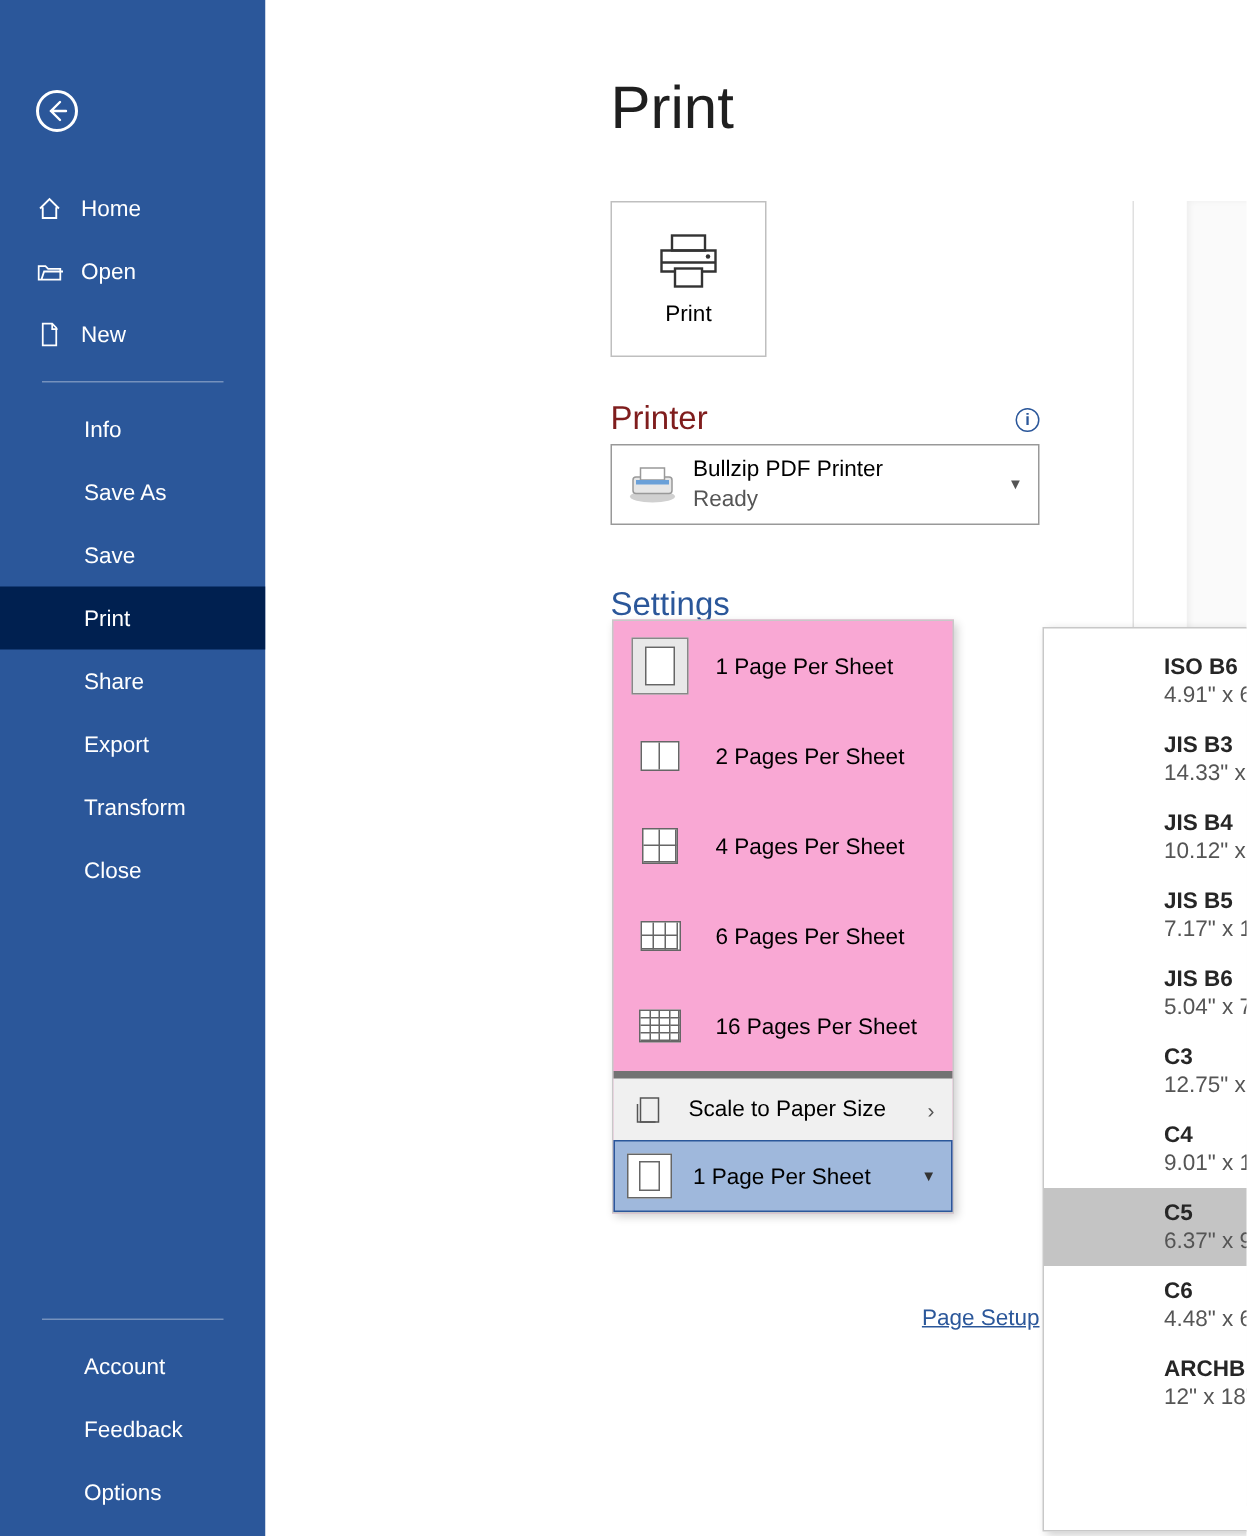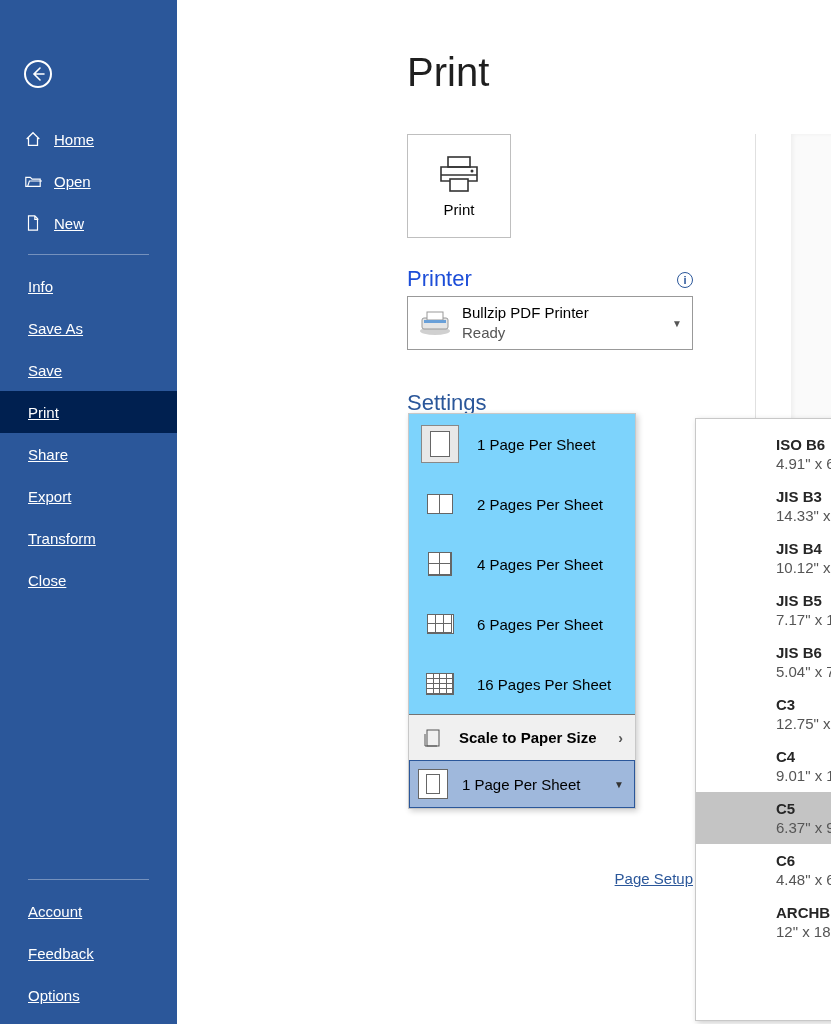--- a/index.html
+++ b/index.html
@@ -4,68 +4,68 @@
 <style>
   * { margin: 0; padding: 0; box-sizing: border-box; font-family: "Segoe UI", Arial, sans-serif; }
   html, body { width: 831px; height: 1024px; overflow: hidden; background: #fff; }
 
   .app { display: flex; width: 831px; height: 1024px; }
 
   
   .sidebar { width: 177px; background: #2b579a; color: #fff; flex-shrink: 0; display: flex; flex-direction: column; }
   .back-btn { width: 28px; height: 28px; border: 2px solid #fff; border-radius: 50%; margin: 60px 0 30px 24px; display: flex; align-items: center; justify-content: center; cursor: pointer; }
   .back-btn svg { width: 16px; height: 16px; }
-  .nav-item { display: flex; align-items: center; height: 42px; padding-left: 24px; font-size: 15px; cursor: pointer; text-decoration: underline; }
+  .nav-item { display: flex; align-items: center; height: 42px; padding-left: 24px; font-size: 15px; cursor: pointer; }
   .nav-item.with-icon svg { width: 18px; height: 18px; margin-right: 12px; }
-  .nav-item.no-icon { padding-left: 28px; }
+  .nav-item.no-icon { padding-left: 56px; }
   .nav-item.active { background: #002050; }
   .hr { border: none; border-top: 1px solid rgba(255,255,255,0.35); margin: 10px 28px 10px 28px; }
   .spacer { flex: 1; }
 
   
   .main { flex: 1; position: relative; background: #fff; }
   .page-title { font-size: 40px; font-weight: 300; color: #1f1f1f; margin: 50px 0 0 230px; position: absolute; left:0; top:0;}
   .main-inner { position: absolute; left: 230px; top: 134px; width: 400px; }
 
   .print-btn-box { width: 104px; height: 104px; border: 1px solid #bfbfbf; display: flex; flex-direction: column; align-items: center; justify-content: center; background:#fff; cursor:pointer;}
   .print-btn-box svg { width: 48px; height: 38px; }
   .print-btn-box .lbl { font-size: 15px; margin-top: 8px; }
 
   .copies-row { position: absolute; left: 354px; top: 141px; display: flex; align-items: center; gap: 8px; font-size: 15px;}
   .spinner { display:flex; border:1px solid #999; height:28px; width:80px; background:#fff;}
   .spinner input { border:none; width:60px; padding-left:6px; font-size:15px; outline:none;}
   .spinner .arrows { display:flex; flex-direction:column; justify-content:center; font-size:7px; line-height:8px; color:#555; cursor:pointer; padding-right:4px;}
 
   .section-hdr-row { display:flex; align-items:flex-end; justify-content:space-between; width:286px;}
-  .section-hdr { font-size: 22px; color: #1d4ed8; margin-top: 28px; margin-bottom: 4px;}
+  .section-hdr { font-size: 22px; color: #7f1d1d; margin-top: 28px; margin-bottom: 4px;}
   .info-icon { color:#2b579a; border:1.5px solid #2b579a; border-radius:50%; width:16px; height:16px; display:flex; align-items:center; justify-content:center; font-size:11px; font-weight:bold; margin-bottom:8px; cursor:pointer;}
 
   .printer-select { width: 286px; height: 54px; border:1px solid #999; display:flex; align-items:center; cursor:pointer; background:#fff;}
   .printer-select .icon-box { width: 54px; display:flex; align-items:center; justify-content:center;}
   .printer-select .txt { flex:1; font-size:15px; line-height:20px;}
   .printer-select .txt .sub { color:#555;}
   .printer-select .caret { width:20px; color:#555; font-size:10px;}
 
   .link { color:#2b579a; text-decoration:underline; font-size:15px; cursor:pointer;}
   .printer-props { width:286px; text-align:right; margin-top:6px;}
   .page-setup { position:absolute; left:230px; top:870px; width:286px; text-align:right;}
 
   .settings-hdr { position:absolute; left:230px; top:390px; font-size:22px; color:#2b579a;}
 
   
   .preview-divider { position:absolute; left:578px; top:134px; bottom:10px; width:1px; background:#e0e0e0;}
   .preview-page { position:absolute; left:614px; top:134px; width:210px; height:870px; background:#fafafa; box-shadow:inset 2px 0 4px rgba(0,0,0,0.05);}
 
   
-  .pps-popup { position:absolute; left:231px; top:413px; width:228px; background:#7dd3fc; border:1px solid #c8c8c8; box-shadow:2px 2px 6px rgba(0,0,0,0.2); z-index:5;}
+  .pps-popup { position:absolute; left:231px; top:413px; width:228px; background:#f9a8d4; border:1px solid #c8c8c8; box-shadow:2px 2px 6px rgba(0,0,0,0.2); z-index:5;}
   .pps-item { display:flex; align-items:center; height:60px; padding-left:12px; font-size:15px; cursor:pointer;}
   .pps-item.selected .thumb { border:1px solid #888; background:#e8e8e8;}
   .pps-item .thumb { width:38px; height:38px; border:1px solid transparent; display:flex; align-items:center; justify-content:center; margin-right:18px;}
   .pps-item .thumb-inner { border:1.5px solid #666; background:#fff; display:grid;}
-  .pps-scale { height:46px; background:#f0f0f0; display:flex; align-items:center; padding-left:14px; font-size:15px; cursor:pointer; border-top:1px solid #737373;font-weight:bold;}
+  .pps-scale { height:46px; background:#f0f0f0; display:flex; align-items:center; padding-left:14px; font-size:15px; cursor:pointer; border-top:5px solid #737373;}
   .pps-scale svg{ width:20px; height:20px; margin-right:16px;}
   .pps-scale .arrow { margin-left:auto; margin-right:12px; font-size:14px; color:#555;}
   .pps-current { height:48px; background:#9fb8dc; border:1px solid #2b579a; display:flex; align-items:center; padding-left:8px; font-size:15px; cursor:pointer;}
   .pps-current .thumb-cur { width:30px; height:30px; background:#fff; border:1px solid #666; display:flex; align-items:center; justify-content:center; margin-right:14px;}
   .pps-current .caret { margin-left:auto; margin-right:10px; font-size:10px; color:#333;}
 
   
   .size-popup { position:absolute; left:518px; top:418px; width:310px; height:603px; background:#fff; border:1px solid #c8c8c8; box-shadow:2px 2px 6px rgba(0,0,0,0.2); z-index:6; display:flex;}
   .size-list { flex:1; overflow:hidden;}
   .size-item { padding:8px 0 8px 80px; cursor:pointer;}

